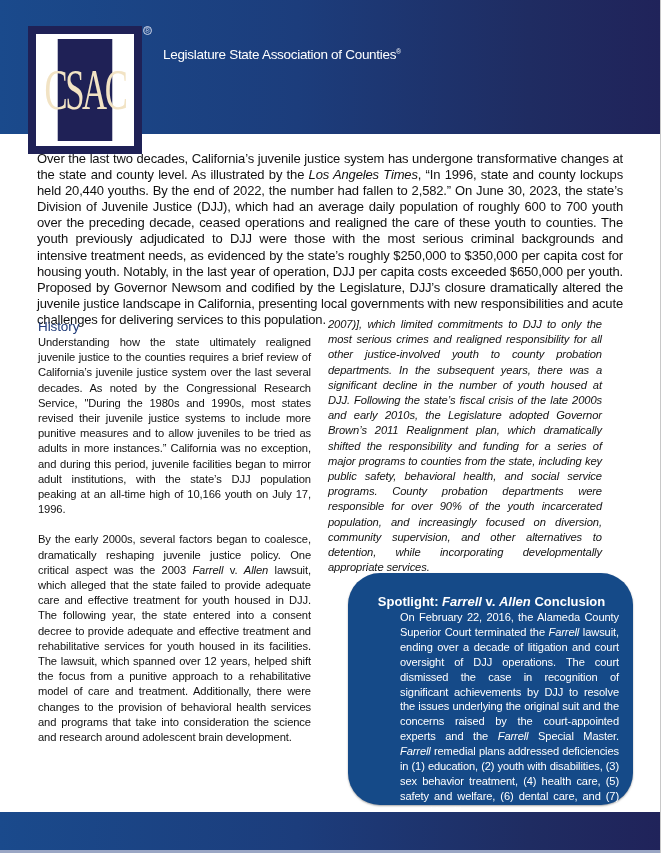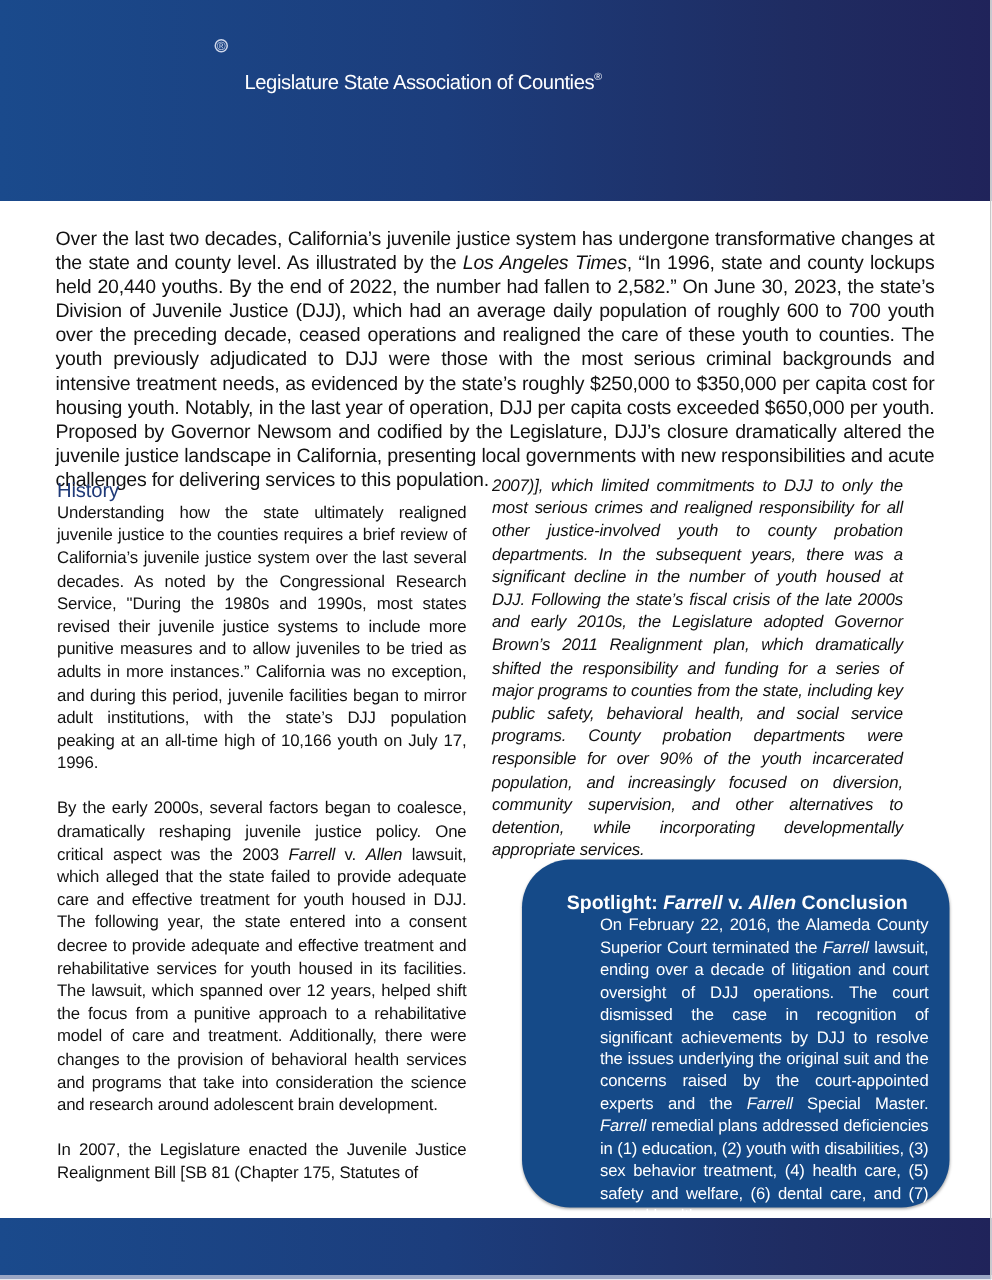--- a/index.html
+++ b/index.html
@@ -84,31 +84,35 @@
     .footer-strip {
       position: absolute; left: 0; top: 850px; width: 661px; height: 3px; background: #9aa6c4;
     }
   </style>
 </head>
 <body>
 
 <div class="page-edge"></div>
 
 <header class="header">
+  <div class="logo-outer">
+    <div class="logo-white">
+      <div class="logo-inner">CSAC</div>
+    </div>
+  </div>
   <span class="reg-mark">®</span>
   <div class="org-name"><span>Legislature State Association of Counties</span><sup>®</sup></div>
 </header>
 
 <p class="intro"><span>Over the last two decades, California’s juvenile justice system has undergone transformative changes at the state and county level. As illustrated by the </span><em>Los Angeles Times</em><span>, “In 1996, state and county lockups held 20,440 youths. By the end of 2022, the number had fallen to 2,582.” On June 30, 2023, the state’s Division of Juvenile Justice (DJJ), which had an average daily population of roughly 600 to 700 youth over the preceding decade, ceased operations and realigned the care of these youth to counties. The youth previously adjudicated to DJJ were those with the most serious criminal backgrounds and intensive treatment needs, as evidenced by the state’s roughly $250,000 to $350,000 per capita cost for housing youth. Notably, in the last year of operation, DJJ per capita costs exceeded $650,000 per youth. Proposed by Governor Newsom and codified by the Legislature, DJJ’s closure dramatically altered the juvenile justice landscape in California, presenting local governments with new responsibilities and acute challenges for delivering services to this population.</span></p>
 
 <section class="col col-left">
   <h2 class="section-heading">History</h2>
   <p>Understanding how the state ultimately realigned juvenile justice to the counties requires a brief review of California’s juvenile justice system over the last several decades. As noted by the Congressional Research Service, "During the 1980s and 1990s, most states revised their juvenile justice systems to include more punitive measures and to allow juveniles to be tried as adults in more instances.” California was no exception, and during this period, juvenile facilities began to mirror adult institutions, with the state’s DJJ population peaking at an all-time high of 10,166 youth on July 17, 1996.</p>
   <p><span>By the early 2000s, several factors began to coalesce, dramatically reshaping juvenile justice policy. One critical aspect was the 2003 </span><em>Farrell</em><span> v. </span><em>Allen</em><span> lawsuit, which alleged that the state failed to provide adequate care and effective treatment for youth housed in DJJ. The following year, the state entered into a consent decree to provide adequate and effective treatment and rehabilitative services for youth housed in its facilities. The lawsuit, which spanned over 12 years, helped shift the focus from a punitive approach to a rehabilitative model of care and treatment. Additionally, there were changes to the provision of behavioral health services and programs that take into consideration the science and research around adolescent brain development.</span></p>
-  <p>In 2007, the Legislature enacted the Juvenile Justice Realignment Bill [SB 81 (Chapter 175, Statutes of</p>
 </section>
 
 <section class="col col-right">
   <p>2007)], which limited commitments to DJJ to only the most serious crimes and realigned responsibility for all other justice-involved youth to county probation departments. In the subsequent years, there was a significant decline in the number of youth housed at DJJ. Following the state’s fiscal crisis of the late 2000s and early 2010s, the Legislature adopted Governor Brown’s 2011 Realignment plan, which dramatically shifted the responsibility and funding for a series of major programs to counties from the state, including key public safety, behavioral health, and social service programs. County probation departments were responsible for over 90% of the youth incarcerated population, and increasingly focused on diversion, community supervision, and other alternatives to detention, while incorporating developmentally appropriate services.</p>
 </section>
 
 <aside class="spotlight">
   <h3 class="spotlight-title"><span>Spotlight: </span><em>Farrell</em><span> v. </span><em>Allen</em><span> Conclusion</span></h3>
   <p class="spotlight-body"><span>On February 22, 2016, the Alameda County Superior Court terminated the </span><em>Farrell</em><span> lawsuit, ending over a decade of litigation and court oversight of DJJ operations. The court dismissed the case in recognition of significant achievements by DJJ to resolve the issues underlying the original suit and the concerns raised by the court-appointed experts and the </span><em>Farrell</em><span> Special Master. </span><em>Farrell</em><span> remedial plans addressed deficiencies in (1) education, (2) youth with disabilities, (3) sex behavior treatment, (4) health care, (5) safety and welfare, (6) dental care, and (7) mental health.</span></p>
 </aside>

